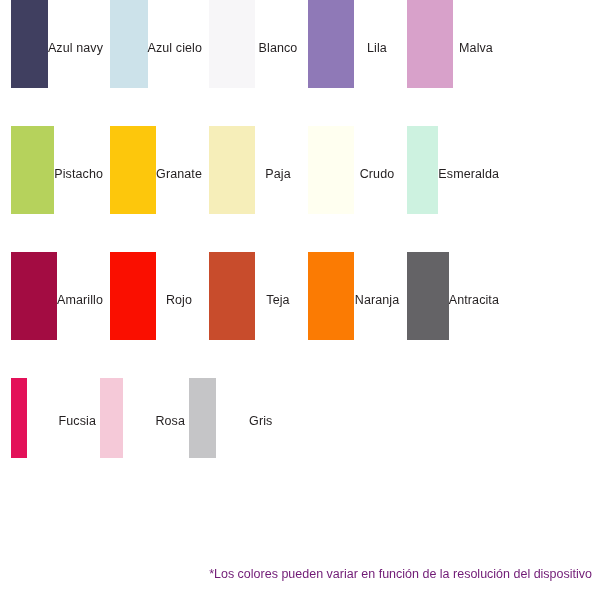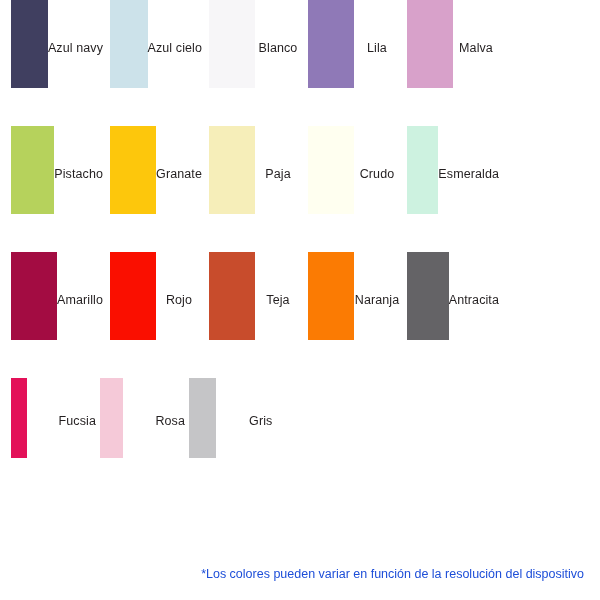--- a/index.html
+++ b/index.html
@@ -84,25 +84,25 @@
     letter-spacing: 0.1px;
     white-space: nowrap;
   }
 
   .swatch-row.cols-6 .swatch-label {
     padding-top: 6px;
   }
 
   .footnote {
     position: absolute;
-    right: 16px;
+    right: 8px;
     bottom: 18px;
     font-size: 12.5px;
     line-height: 16px;
-    color: #1d4ed8;
+    color: #701a75;
     white-space: nowrap;
     text-align: left;
   }
 </style>
 </head>
 <body>
 
 <div class="palette-page">
 
   <div class="swatch-grid">

